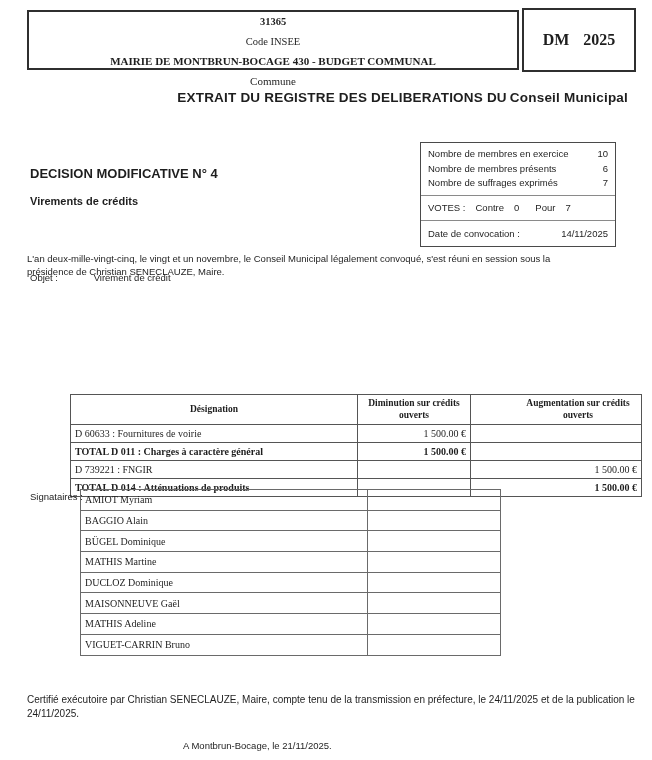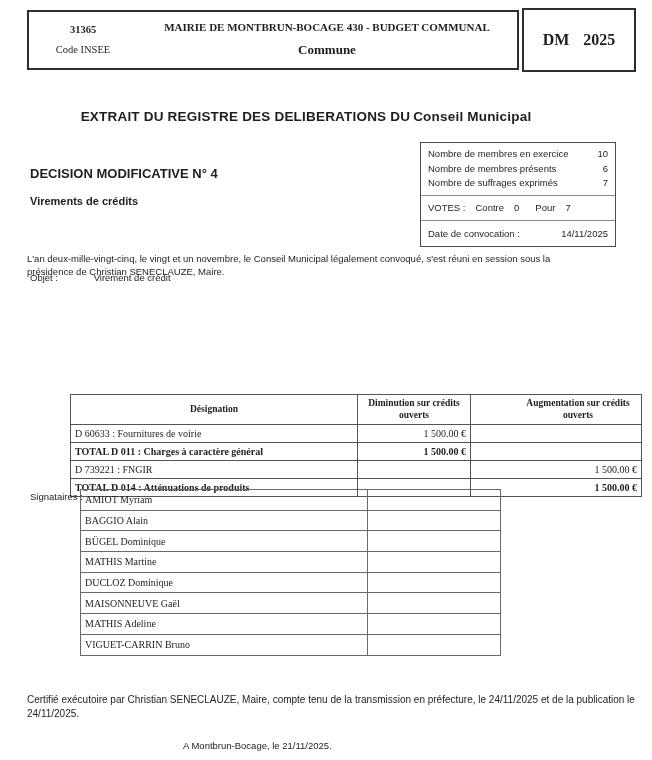--- a/index.html
+++ b/index.html
@@ -6,36 +6,37 @@
   body{
     width:652px;height:760px;position:relative;background:#ffffff;
     font-family:"Liberation Sans",sans-serif;color:#1e1e1e;overflow:hidden;
   }
 
   
   .hdr-box{
     position:absolute;left:27px;top:10px;width:488px;height:56px;
     border:2px solid #2f2f2f;display:flex;align-items:center;
     font-family:"Liberation Serif",serif;
+    flex-direction:column;
   }
   .hdr-code{width:108px;text-align:center;line-height:1.9;font-size:10.5px;}
   .hdr-code .code-num{font-weight:bold;}
   .hdr-main{flex:1;text-align:center;line-height:1.8;}
   .hdr-title{font-weight:bold;font-size:11px;}
-  .hdr-sub{font-size:13px;font-weight:bold;}
+  .hdr-sub{font-size:11px;}
   .dm-box{
     position:absolute;left:522px;top:8px;width:110px;height:60px;
     border:2px solid #2f2f2f;display:flex;align-items:center;justify-content:center;
     gap:14px;font-family:"Liberation Serif",serif;font-weight:bold;font-size:16px;
   }
 
   
   .extrait-title{
-    position:absolute;left:0;top:90px;width:612px;text-align:center;
-    font-weight:bold;font-size:13.5px;letter-spacing:.2px;margin-top:19px;
+    position:absolute;left:16px;top:90px;width:612px;text-align:right;
+    font-weight:bold;font-size:13.5px;letter-spacing:.2px;
   }
   .extrait-title .part2{margin-left:3px;}
   .decision-block{position:absolute;left:30px;top:166px;width:400px;}
   .decision-title{font-weight:bold;font-size:13px;}
   .decision-sub{font-weight:bold;font-size:11px;margin-top:14px;}
 
   
   .votes-box{
     position:absolute;left:420px;top:142px;width:194px;
     border:1.5px solid #4a4a4a;font-size:9.5px;

